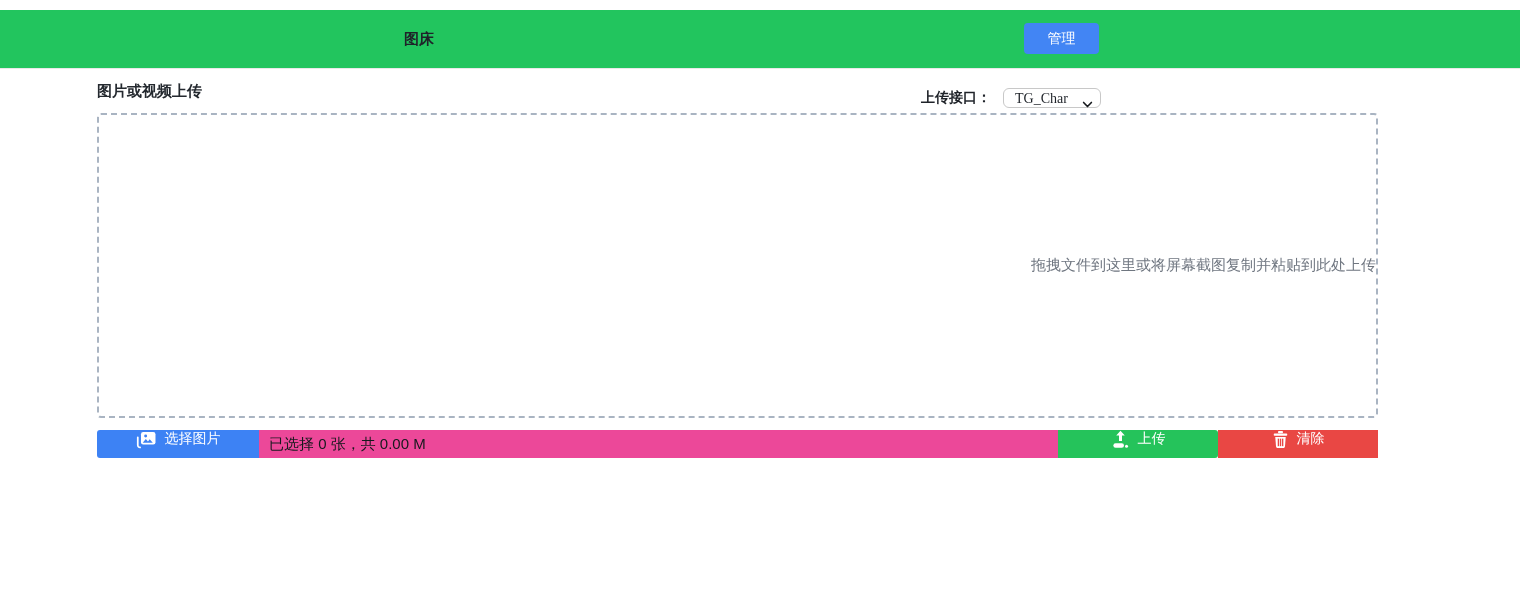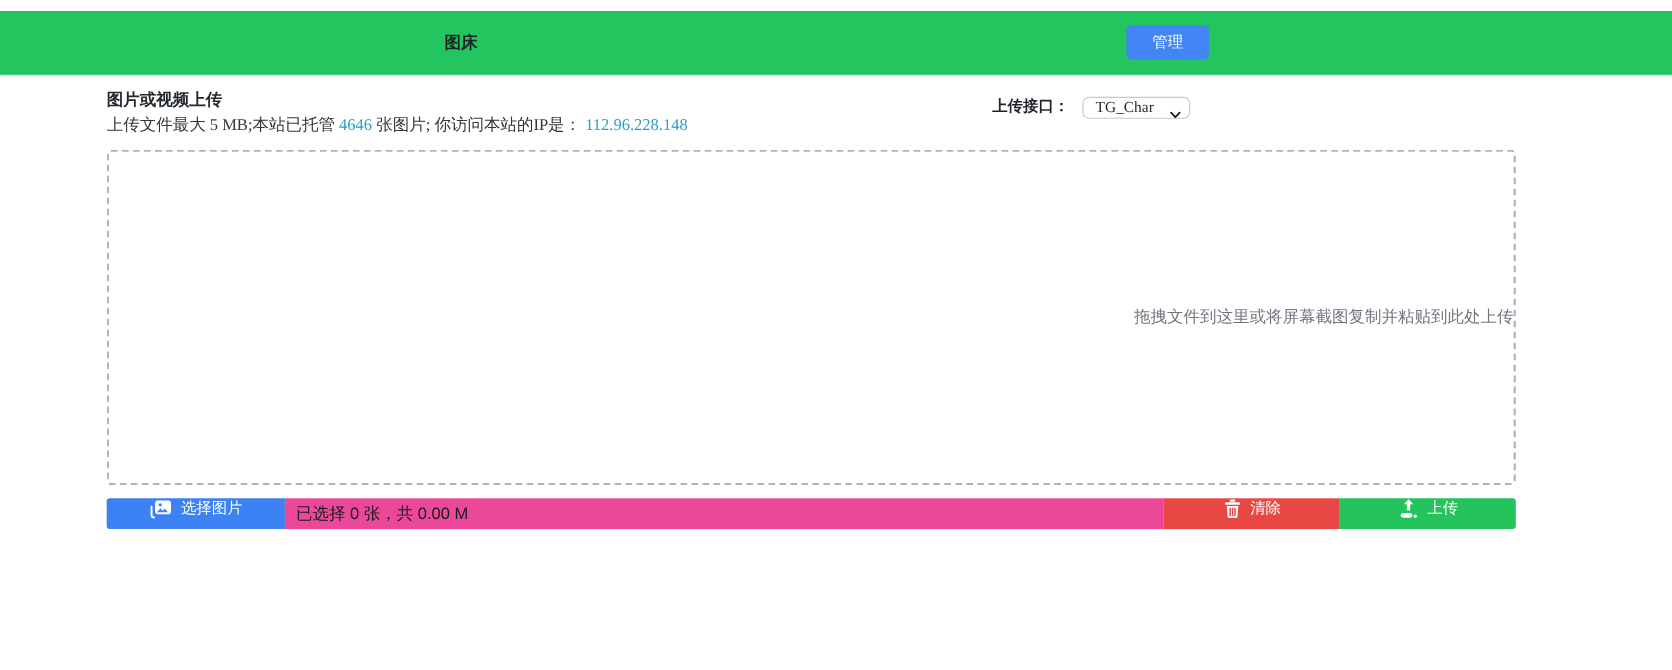--- a/index.html
+++ b/index.html
@@ -63,23 +63,24 @@
     margin-top: 3px;
     font-size: 15px;
     color: #32373d;
     line-height: 20px;
     white-space: pre;
   }
   .info-line .num { color: #2e9cc3; }
 
   .api-group {
     position: absolute;
-    left: 805px;
+    left: 824px;
     top: 6px;
     display: flex;
+    align-items: center;
   }
   .api-label {
     font-size: 14px;
     font-weight: bold;
     color: #1f2329;
     margin-right: 12px;
     white-space: pre;
   }
   .select-wrap { position: relative; }
   .api-select {
@@ -167,21 +168,20 @@
 
 <div class="header">
   <div class="header-title">图床</div>
   <button class="manage-btn">管理</button>
 </div>
 
 <div class="main">
 
   <div class="section-head">
     <div class="section-title">图片或视频上传</div>
-    <div class="info-line"><span>上传文件最大 5 MB;本站已托管 </span><span class="num">4646</span><span> 张图片; 你访问本站的IP是： </span><span class="num">112.96.228.148</span></div>
 
     <div class="api-group">
       <span class="api-label">上传接口：</span>
       <span class="select-wrap">
         <select class="api-select">
           <option>TG_Char</option>
         </select>
         <span class="select-chevron icon">
           <svg width="13" height="13" viewBox="0 0 16 16">
               <path d="M3.2 5.5l4.8 5 4.8-5" stroke="#16191d" stroke-width="2" fill="none" stroke-linecap="round" stroke-linejoin="round"></path>
@@ -206,39 +206,39 @@
           <path d="M7.6 14.8l3.6-4.4 2.5 2.8 2-2.4 3.6 4z" fill="#3d82f4"></path>
         </svg>
       </span>
       <span>选择图片</span>
     </button>
 
     <div class="bar-status">
       <span>已选择 0 张，共 0.00 M</span>
     </div>
 
+    <button class="bar-btn upload-btn">
+      <span class="icon">
+        <svg width="19" height="19" viewBox="0 0 24 24">
+          <path d="M12 1l5.4 5.8h-3.5V14h-3.8V6.8H6.6z" fill="#ffffff"></path>
+          <rect x="3" y="16.8" width="13.4" height="5.6" rx="2.8" fill="#ffffff"></rect>
+          <circle cx="19.6" cy="20.6" r="1.9" fill="#ffffff"></circle>
+        </svg>
+      </span>
+      <span>上传</span>
+    </button>
+
     <button class="bar-btn clear-btn">
       <span class="icon">
         <svg width="17" height="19" viewBox="0 0 24 26">
           <rect x="8.5" y="1" width="7" height="3" rx="1.2" fill="#ffffff"></rect>
           <rect x="2.5" y="4.6" width="19" height="3.2" rx="1.1" fill="#ffffff"></rect>
           <path d="M4.6 9.4h14.8l-1.1 13.4c-.1 1.2-1 2.2-2.2 2.2H7.9c-1.2 0-2.1-1-2.2-2.2z" fill="#ffffff"></path>
           <rect x="8.1" y="11.8" width="1.9" height="10.6" fill="#e94744"></rect>
           <rect x="11.1" y="11.8" width="1.9" height="10.6" fill="#e94744"></rect>
           <rect x="14.1" y="11.8" width="1.9" height="10.6" fill="#e94744"></rect>
         </svg>
       </span>
       <span>清除</span>
     </button>
 
-    <button class="bar-btn upload-btn">
-      <span class="icon">
-        <svg width="19" height="19" viewBox="0 0 24 24">
-          <path d="M12 1l5.4 5.8h-3.5V14h-3.8V6.8H6.6z" fill="#ffffff"></path>
-          <rect x="3" y="16.8" width="13.4" height="5.6" rx="2.8" fill="#ffffff"></rect>
-          <circle cx="19.6" cy="20.6" r="1.9" fill="#ffffff"></circle>
-        </svg>
-      </span>
-      <span>上传</span>
-    </button>
-
   </div>
 </div>
 
 </body></html>

